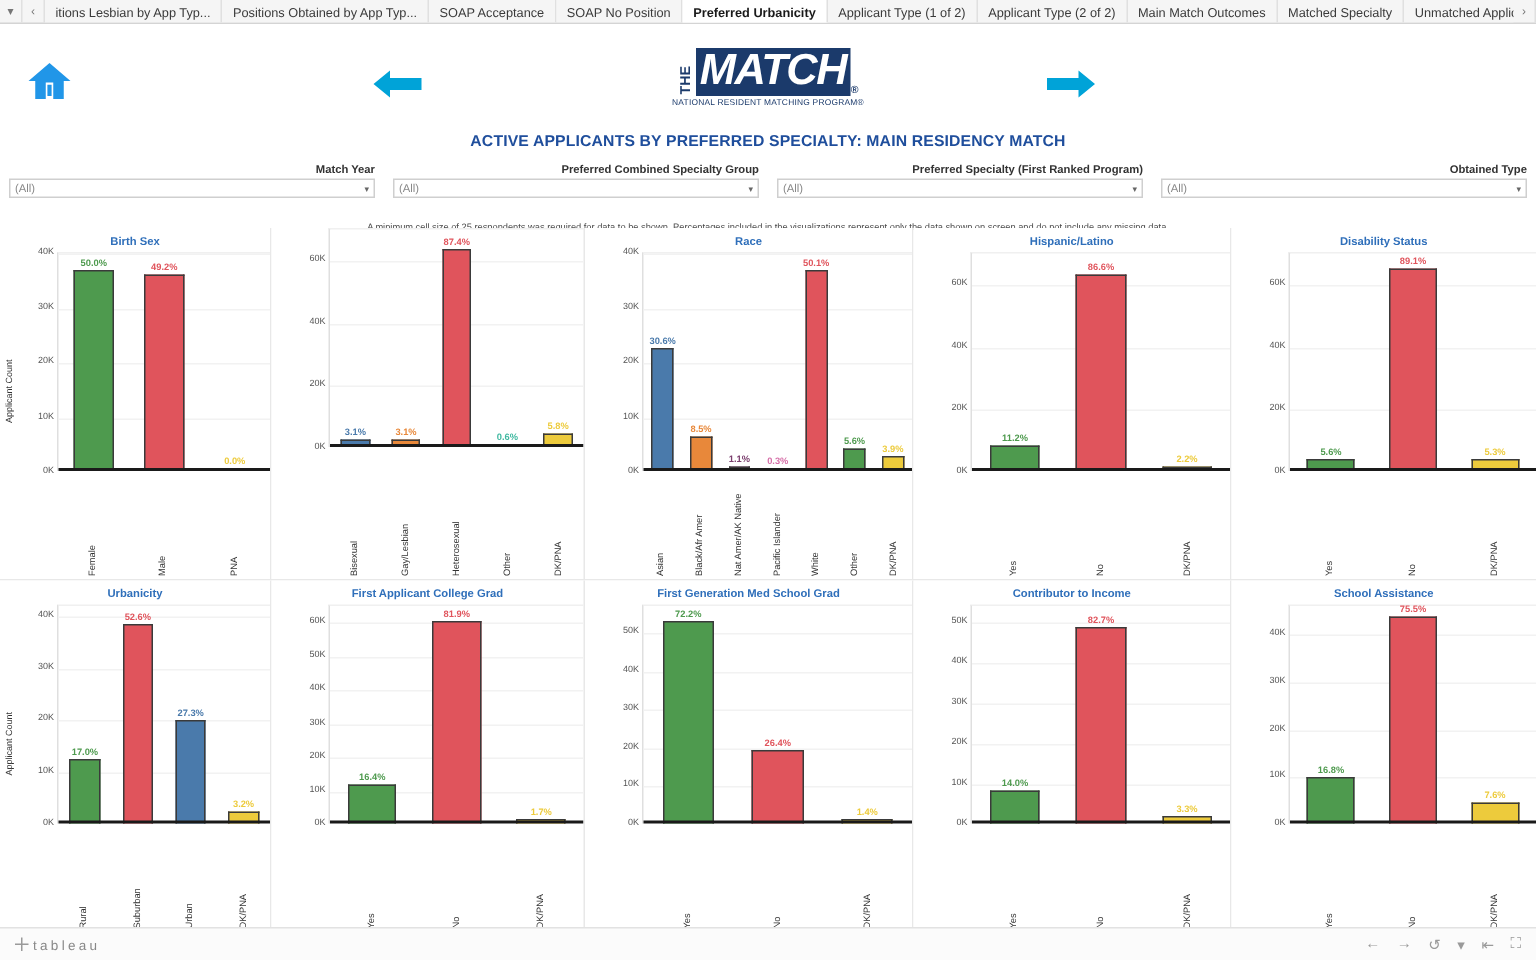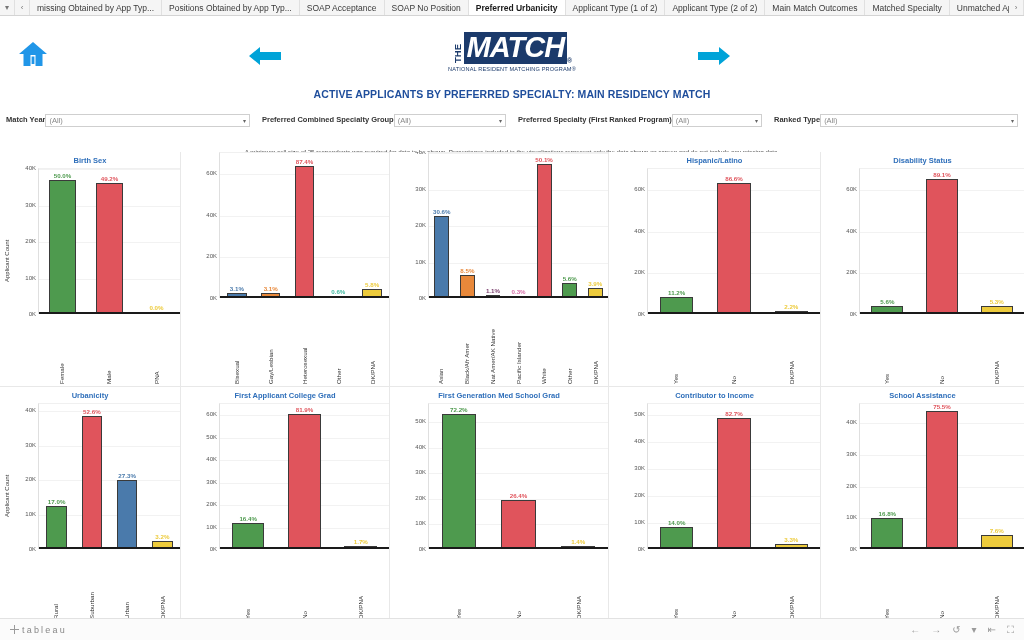--- a/index.html
+++ b/index.html
@@ -90,21 +90,21 @@
   }
 
   
   .filters {
     position: absolute; top: 92px; left: 0;
     width: 1024px; height: 24px;
     display: flex;
   }
   .filter {
     flex: 1 1 0; padding: 0 6px;
-    display: flex; flex-direction: row; align-items: center;
+    display: flex; flex-direction: column; align-items: flex-end;
   }
   .filter-label {
     font-size: 7.5px; color: #333; font-weight: bold;
     margin-bottom: 2px; white-space: nowrap;
   }
   .filter-select {
     width: 100%; height: 13px;
     border: 1px solid #cfcfcf; background: #fff;
     display: flex; align-items: center; justify-content: space-between;
     padding: 0 3px;
@@ -254,21 +254,21 @@
 
 <div class="tabbar">
   <div class="tab-ctrl">
     <span>▾</span>
   </div>
   <div class="tab-ctrl">
     <span>‹</span>
   </div>
   <div id="tabs-container" style="display:flex;flex:1 1 auto;overflow:hidden;">
       <div class="tab">
-        <span>missing Obtained by App Typ...</span>
+        <span>itions Lesbian by App Typ...</span>
       </div>
       <div class="tab">
         <span>Positions Obtained by App Typ...</span>
       </div>
       <div class="tab">
         <span>SOAP Acceptance</span>
       </div>
       <div class="tab">
         <span>SOAP No Position</span>
       </div>
@@ -345,21 +345,21 @@
         </div>
       </div>
       <div class="filter">
         <div class="filter-label">Preferred Specialty (First Ranked Program)</div>
         <div class="filter-select">
           <span>(All)</span>
           <span class="filter-caret">▾</span>
         </div>
       </div>
       <div class="filter">
-        <div class="filter-label">Ranked Type</div>
+        <div class="filter-label">Obtained Type</div>
         <div class="filter-select">
           <span>(All)</span>
           <span class="filter-caret">▾</span>
         </div>
       </div>
     </div>
 
   <div class="disclaimer">A minimum cell size of 25 respondents was required for data to be shown. Percentages included in the visualizations represent only the data shown on screen and do not include any missing data.</div>
 </div>
 
@@ -466,20 +466,21 @@
             <div class="xlab">
               <span>Other</span>
             </div>
             <div class="xlab">
               <span>DK/PNA</span>
             </div>
           </div>
         </div>
       </div>
       <div class="panel" style="flex: 0 0 219px; width: 219px;">
+        <div class="panel-title">Race</div>
         <div class="panel-body">
           <div class="ylabel hidden"></div>
           <div class="axis" style="height: 146px;">
             <div class="tick" style="top: 146px;">0K</div>
             <div class="tick" style="top: 109.5px;">10K</div>
             <div class="tick" style="top: 73px;">20K</div>
             <div class="tick" style="top: 36.5px;">30K</div>
             <div class="tick" style="top: 0px;">40K</div>
           </div>
           <div class="plot" style="height: 146px;">

